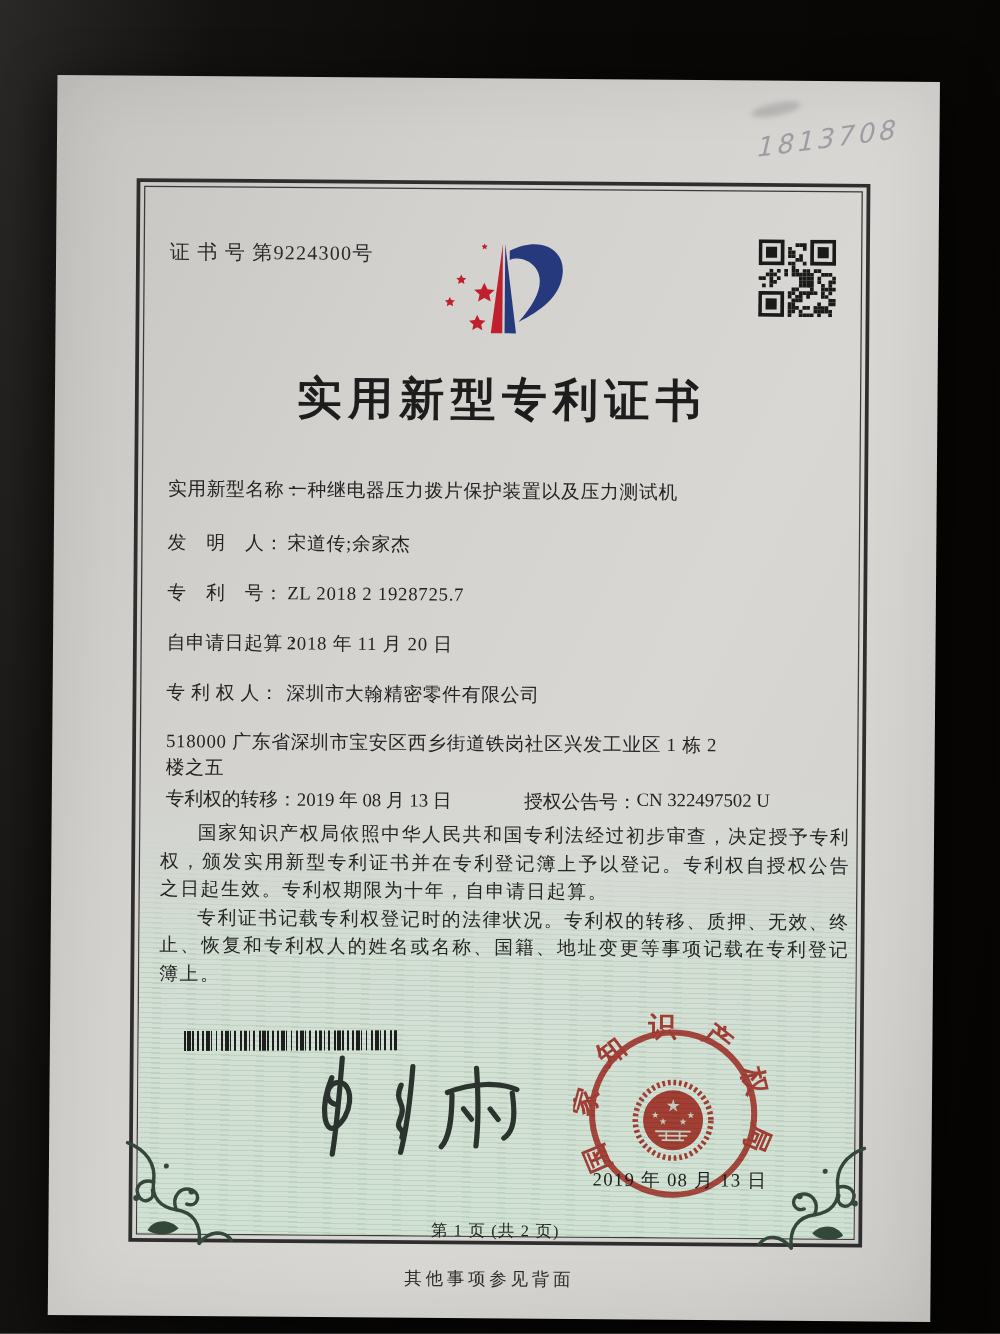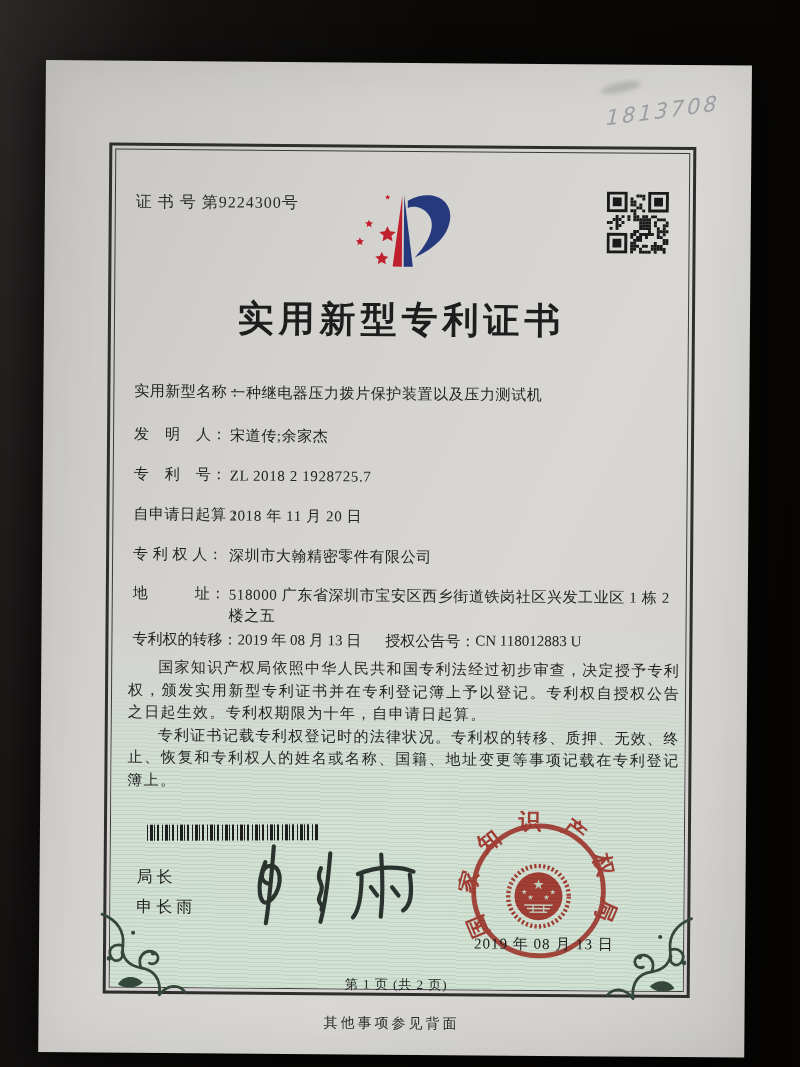--- a/index.html
+++ b/index.html
@@ -42,21 +42,21 @@
   .title{
     position:absolute;left:0;right:0;top:148px;text-align:center;
     font-size:36px;font-weight:bold;color:#1d1d1d;letter-spacing:5px;
   }
   .field{position:absolute;left:24px;display:flex;font-size:15px;color:#232323;}
   .field .lbl{width:96px;flex:0 0 96px;letter-spacing:.5px;white-space:pre;}
   .field .val{max-width:450px;line-height:21px;letter-spacing:.6px;}
   .f-name{top:236px;} .f-inv{top:279px;} .f-pat{top:319px;}
   .f-filing{top:359px;} .f-owner{top:399px;} .f-addr{top:438px;}
   .grant-row{position:absolute;left:24px;top:484px;font-size:15px;color:#232323;display:flex;}
-  .grant-row .g2{margin-left:24px;}
+  .grant-row .g2{margin-left:58px;}
   .paras{position:absolute;left:20px;top:510px;width:552px;font-size:15px;
     line-height:22.5px;color:#262626;text-align:justify;letter-spacing:1.3px;}
   .paras p{margin:0;text-indent:2em;}
   .barcode{
     position:absolute;left:40px;top:678px;width:172px;height:16px;transform:rotate(-.6deg);
     background:repeating-linear-gradient(90deg,
       #1d1d1d 0 1.5px,transparent 1.5px 3px,
       #1d1d1d 3px 6px,transparent 6px 7px,
       #1d1d1d 7px 8px,transparent 8px 10.5px,
       #1d1d1d 10.5px 12px,transparent 12px 15px);
@@ -250,42 +250,37 @@
     </div>
     <div class="field f-filing">
       <span class="lbl">自申请日起算：</span>
       <span class="val">2018 年 11 月 20 日</span>
     </div>
     <div class="field f-owner">
       <span class="lbl">专 利 权 人：</span>
       <span class="val">深圳市大翰精密零件有限公司</span>
     </div>
     <div class="field f-addr">
-      <span class="lbl">地　　　址：</span>
       <span class="val">518000 广东省深圳市宝安区西乡街道铁岗社区兴发工业区 1 栋 2 楼之五</span>
     </div>
 
     <div class="grant-row">
       <span>专利权的转移：</span>
       <span>2019 年 08 月 13 日</span>
       <span class="g2">授权公告号：</span>
-      <span>CN 118012883 U</span>
+      <span>CN 322497502 U</span>
     </div>
 
     <div class="paras">
       <p>国家知识产权局依照中华人民共和国专利法经过初步审查，决定授予专利权，颁发实用新型专利证书并在专利登记簿上予以登记。专利权自授权公告之日起生效。专利权期限为十年，自申请日起算。</p>
       <p>专利证书记载专利权登记时的法律状况。专利权的转移、质押、无效、终止、恢复和专利权人的姓名或名称、国籍、地址变更等事项记载在专利登记簿上。</p>
     </div>
 
     <div class="barcode"></div>
 
-    <div class="commissioner">
-      <div>局长</div>
-      <div>申长雨</div>
-    </div>
 
     <svg class="signature" viewBox="0 0 210 95">
       <g fill="none" stroke="#2b332e" stroke-width="4.5" stroke-linecap="round">
         <path d="M28,22 C17,50 23,70 31,65 C46,56 48,28 35,26 C24,25 20,42 31,45"></path>
         <path d="M37,5 C35,32 33,62 29,88"></path>
         <path d="M88,28 C81,44 94,42 87,58 C83,68 92,64 89,73"></path>
         <path d="M98,12 C96,40 93,66 88,86"></path>
         <path d="M128,34 C150,25 174,25 188,31"></path>
         <path d="M153,13 C155,40 155,62 153,80"></path>
         <path d="M132,36 C132,58 130,73 123,81"></path>

